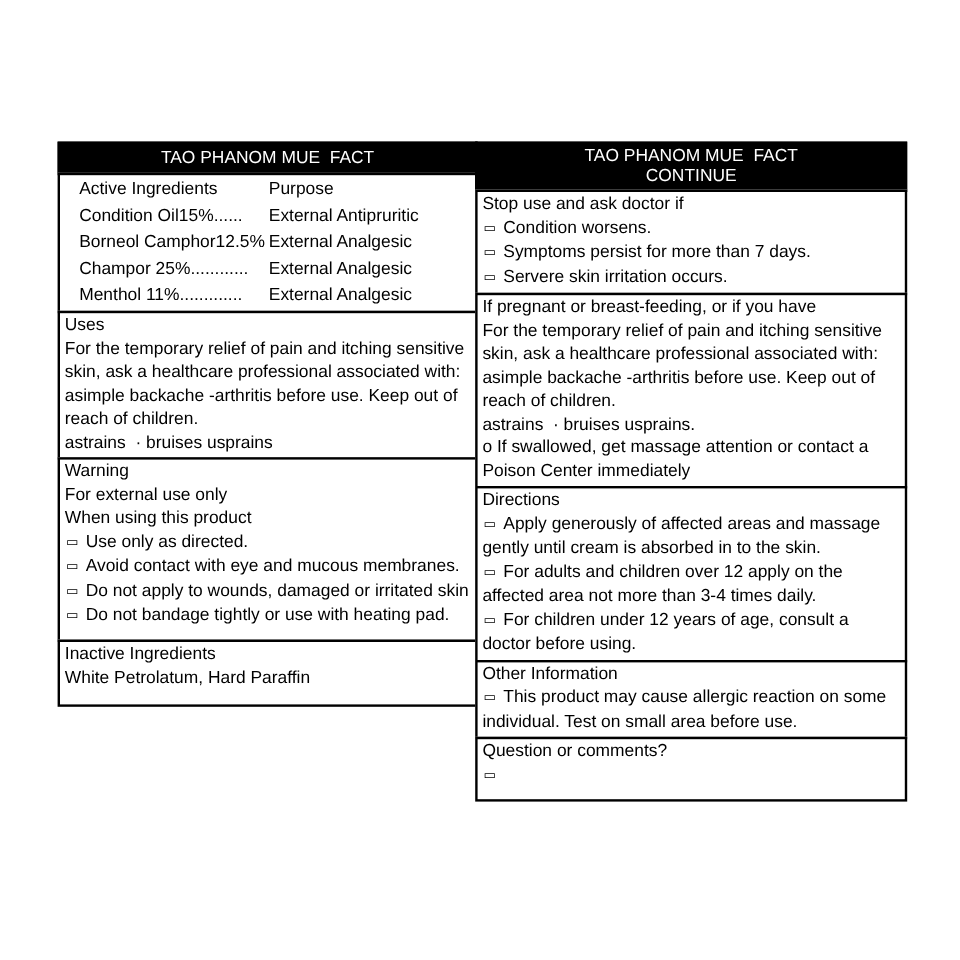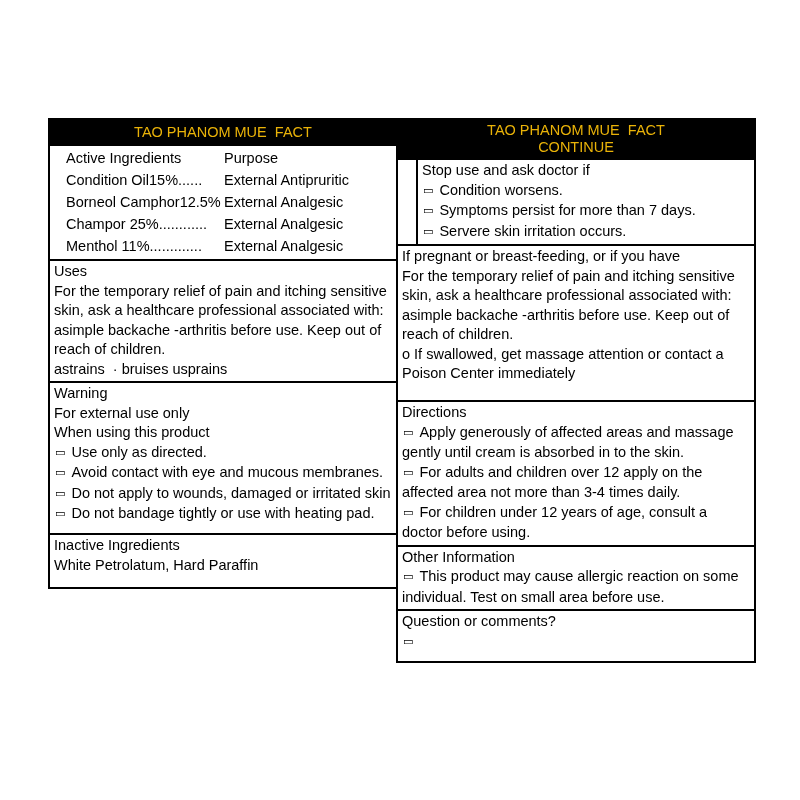--- a/index.html
+++ b/index.html
@@ -10,21 +10,21 @@
     color: #000;
   }
   .canvas { position: relative; width: 800px; height: 800px; background: #fff; overflow: hidden; }
 
   .col { position: absolute; top: 118px; }
   .col-left  { left: 48px;  width: 350px; }
   .col-right { left: 396px; width: 360px; }
   .col > * + * { margin-top: -2px; }
 
   .hdr {
-    background: #000; color: #eab308;
+    background: #000; color: #ffffff;
     border: 2px solid #000;
     text-align: center;
     font-size: 14.5px;
     box-sizing: border-box;
   }
   .hdr-left  { min-height: 28px; line-height: 24px; }
   .hdr-right { min-height: 38px; line-height: 17px; padding: 2px 0; }
   .hdr .t { white-space: pre; }
 
   .box {
@@ -37,21 +37,21 @@
   }
 
   .ing-row { display: flex; margin-left: 12px; }
   .ing-name { flex: 0 0 158px; }
   .ing-purpose { flex: 1; }
 
   .box-active     { min-height: 112px; line-height: 22px; }
   .box-uses       { min-height: 122px; }
   .box-warning    { min-height: 154px; }
   .box-inactive   { min-height: 56px;  }
-  .box-stop       { min-height: 86px; margin-left: 20px;  }
+  .box-stop       { min-height: 86px;  }
   .box-pregnant   { min-height: 158px; }
   .box-directions { min-height: 138px; }
   .box-other      { min-height: 60px;  }
   .box-questions  { min-height: 54px;  }
 
   .keep-space { white-space: pre; }
 
   .b-line { }
   .bullet {
     display: inline-block;
@@ -141,20 +141,21 @@
         <span class="bullet">▭</span><span>Symptoms persist for more than 7 days.</span>
       </div>
       <div class="b-line">
         <span class="bullet">▭</span><span>Servere skin irritation occurs.</span>
       </div>
     </div>
 
     <div class="box box-pregnant">
       <div>If pregnant or breast-feeding, or if you have</div>
       <div>For the temporary relief of pain and itching sensitive skin, ask a healthcare professional associated with: asimple backache -arthritis before use. Keep out of reach of children.</div>
+      <div class="keep-space">astrains  · bruises usprains.</div>
       <div>o If swallowed, get massage attention or contact a Poison Center immediately</div>
     </div>
 
     <div class="box box-directions">
       <div>Directions</div>
       <div class="b-line">
         <span class="bullet">▭</span><span>Apply generously of affected areas and massage gently until cream is absorbed in to the skin.</span>
       </div>
       <div class="b-line">
         <span class="bullet">▭</span><span>For adults and children over 12 apply on the affected area not more than 3-4 times daily.</span>

